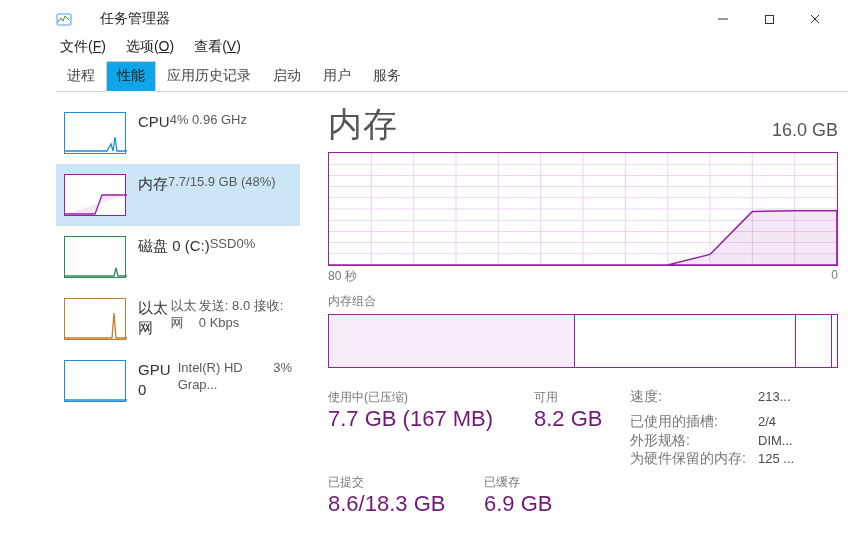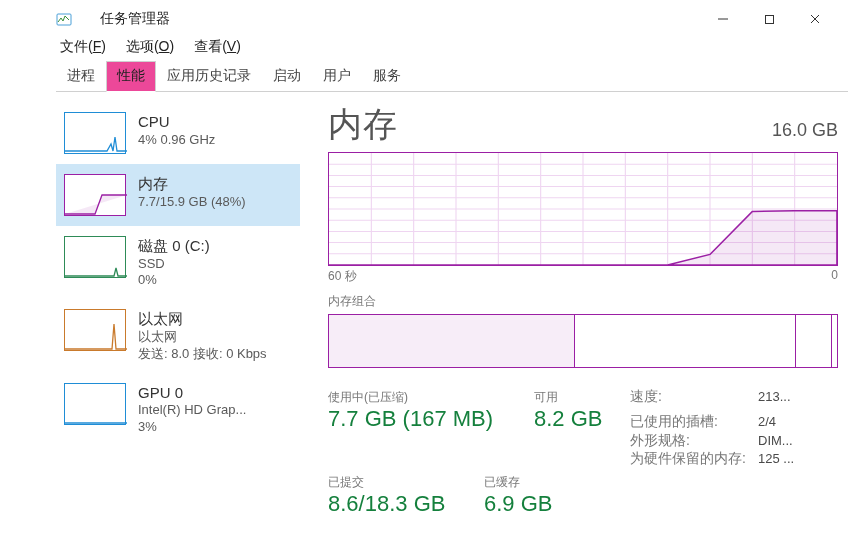--- a/index.html
+++ b/index.html
@@ -74,21 +74,21 @@
     padding: 5px 10px 6px 10px;
     font-size: 14px;
     border: 1px solid transparent;
     border-bottom: none;
     position: relative;
     top: 1px;
     color: #444;
   }
   .tab.active {
     border-color: #d0d0d0;
-    background: #ec4899;
+    background: #0ea5e9;
     border-bottom: 1px solid #fff;
     color: #222;
   }
   
   .body {
     display: flex;
     padding-top: 10px;
   }
   .sidebar {
     width: 244px;
@@ -111,21 +111,21 @@
     position: relative;
     flex-shrink: 0;
     background: #fff;
   }
   .side-thumb.cpu   { border-color: #1f8dd6; }
   .side-thumb.mem   { border-color: #9b1fa4; }
   .side-thumb.disk  { border-color: #2e8b57; }
   .side-thumb.eth   { border-color: #c97a2c; }
   .side-thumb.gpu   { border-color: #1f8dd6; }
   .thumb-line { position: absolute; left:0; right:0; bottom:0; }
-  .side-text { display: flex; flex-direction: column; line-height: 1.3; }
+  .side-text { display: flex; flex-direction: row; line-height: 1.3; }
   .side-title { font-size: 15px; color: #333; }
   .side-sub   { font-size: 13px; color: #5a5a5a; }
 
   
   .main {
     flex: 1;
     padding: 0 10px 0 28px;
     width: 480px;
   }
   .heading-row {
@@ -190,21 +190,21 @@
 
   .stats {
     display: grid;
     grid-template-columns: 200px 90px 122px 56px;
     column-gap: 6px;
     row-gap: 0;
     margin-top: 20px;
     align-items: baseline;
   }
   .stat-label { font-size: 12px; color: #777; }
-  .stat-value { font-size: 22px; color: #15803d; white-space: nowrap; }
+  .stat-value { font-size: 22px; color: #701a75; white-space: nowrap; }
   .stat-small-label { font-size: 14px; color: #777; white-space: nowrap; }
   .stat-small-value { font-size: 13px; color: #4a4a4a; white-space: nowrap; }
   .stats-row2 {
     display: grid;
     grid-template-columns: 150px 150px;
     column-gap: 6px;
     margin-top: 6px;
   }
 </style>
 </head>
@@ -353,21 +353,21 @@
               <line x1="305.3333333333333" x2="305.3333333333333" y1="0" y2="114"></line>
               <line x1="343.5" x2="343.5" y1="0" y2="114"></line>
               <line x1="381.6666666666667" x2="381.6666666666667" y1="0" y2="114"></line>
               <line x1="419.8333333333333" x2="419.8333333333333" y1="0" y2="114"></line>
             </g>
           <path class="series" id="usage-series" d="M 0 114 L 0 114 L 38.166666666666664 114 L 76.33333333333333 114 L 114.5 114 L 152.66666666666666 114 L 190.83333333333334 114 L 229 114 L 267.1666666666667 114 L 305.3333333333333 114 L 343.5 103.24528301886792 L 381.6666666666667 59.509433962264154 L 419.8333333333333 58.79245283018868 L 458 58.79245283018868 L 458 114 Z"></path>
         </svg>
       </div>
 
       <div class="axis-row">
-        <span>60 秒</span>
+        <span>80 秒</span>
         <span class="right">0</span>
       </div>
 
       <div class="sub-chart-label">内存组合</div>
       <div class="sub-chart" id="comp-chart">
           <div class="seg fill" style="left: 0%; width: 48.4277%;"></div>
           <div class="seg" style="left: 48.4277%; width: 43.3962%;"></div>
           <div class="seg" style="left: 91.8239%; width: 6.91824%;"></div>
           <div class="seg" style="left: 98.7421%; width: 1.25786%;"></div>
         </div>

